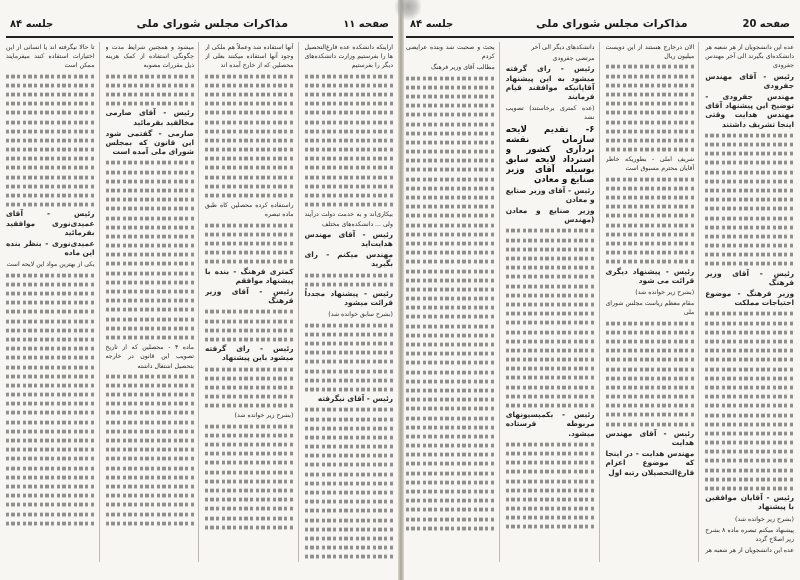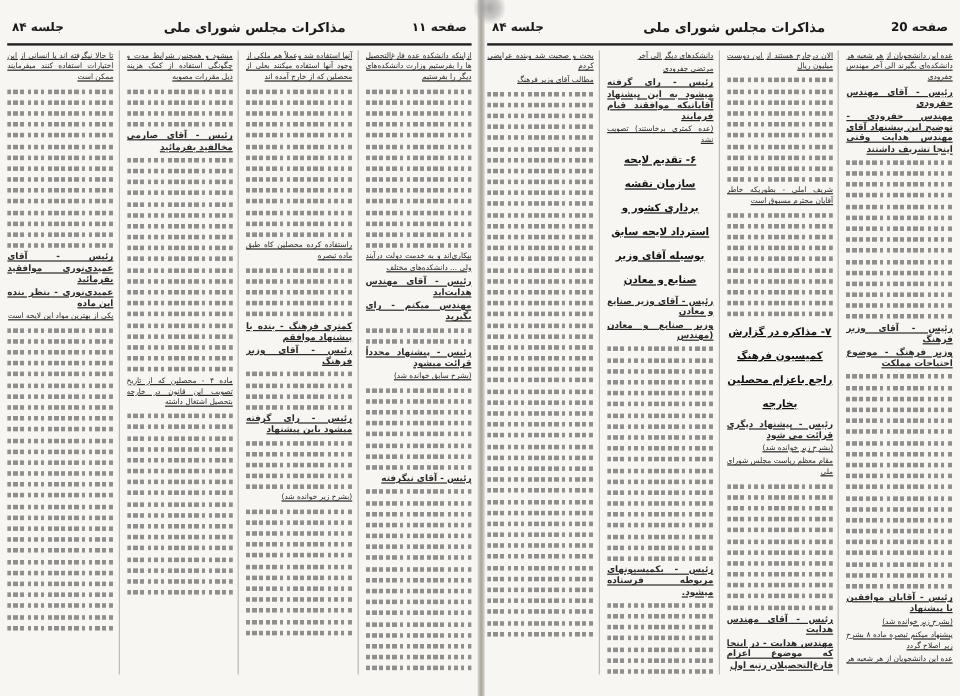--- a/index.html
+++ b/index.html
@@ -26,24 +26,24 @@
   .header .title { font-size:11px;margin-left:28px; }
   .columns {
     direction:rtl; display:flex; gap:6px; height:520px; margin-top:4px;
   }
   .col {
     flex:1; position:relative; overflow:hidden;
     font-size:6.2px; line-height:9.2px; text-align:justify;
     color:#2a2a2a;
   }
   .col + .col { border-right:1px solid #bdbab3; padding-right:4px; }
-  .col p { margin:0 0 2px 0;text-decoration:underline; }
+  .col p { margin:0 0 2px 0; }
   .speaker { font-weight:bold; font-size:7.4px; }
   .sec-head {
-    font-weight:bold; font-size:8.6px; line-height:20px; text-align:center;
+    font-weight:bold; font-size:8.6px; line-height:10px; 
     margin:4px 0; color:#111;
   }
   .filler {
     display:block; height:9.2px; margin-bottom:0;
     background:repeating-linear-gradient(90deg,#3a3a3a 0 3px,transparent 3px 5px,#3a3a3a 5px 9px,transparent 9px 11px,#3a3a3a 11px 14px,transparent 14px 17px);
     opacity:.55; transform:scaleY(.42); transform-origin:center;
   }
   .binding {
     position:absolute; left:398px; top:0; width:6px; height:580px;
     background:linear-gradient(90deg,#dcd8d0,#a9a49a,#dcd8d0);
@@ -165,20 +165,21 @@
           <span class="filler"></span>
           <span class="filler"></span>
       </div>
       <div class="col">
         <p>میشود و همچنین شرایط مدت و چگونگی استفاده از کمک هزینه ذیل مقررات مصوبه</p>
         <span class="filler"></span>
           <span class="filler"></span>
           <span class="filler"></span>
           <span class="filler"></span>
         <p class="speaker">رئیس - آقای صارمی مخالفید بفرمائید</p>
+        <p class="speaker">صارمی - گفتمی شود این قانون که بمجلس شورای ملی آمده است</p>
         <span class="filler"></span>
           <span class="filler"></span>
           <span class="filler"></span>
           <span class="filler"></span>
           <span class="filler"></span>
           <span class="filler"></span>
           <span class="filler"></span>
           <span class="filler"></span>
           <span class="filler"></span>
           <span class="filler"></span>
@@ -332,21 +333,20 @@
         <span class="filler"></span>
           <span class="filler"></span>
           <span class="filler"></span>
           <span class="filler"></span>
           <span class="filler"></span>
           <span class="filler"></span>
           <span class="filler"></span>
           <span class="filler"></span>
           <span class="filler"></span>
           <span class="filler"></span>
-        <p class="sec-head">۷- مذاکره در گزارش کمیسیون فرهنگ راجع باعزام محصلین بخارجه</p>
         <p class="speaker">رئیس - پیشنهاد دیگری قرائت می شود</p>
         <p>(بشرح زیر خوانده شد)</p>
         <p>مقام معظم ریاست مجلس شورای ملی</p>
         <span class="filler"></span>
           <span class="filler"></span>
           <span class="filler"></span>
           <span class="filler"></span>
           <span class="filler"></span>
           <span class="filler"></span>
           <span class="filler"></span>

